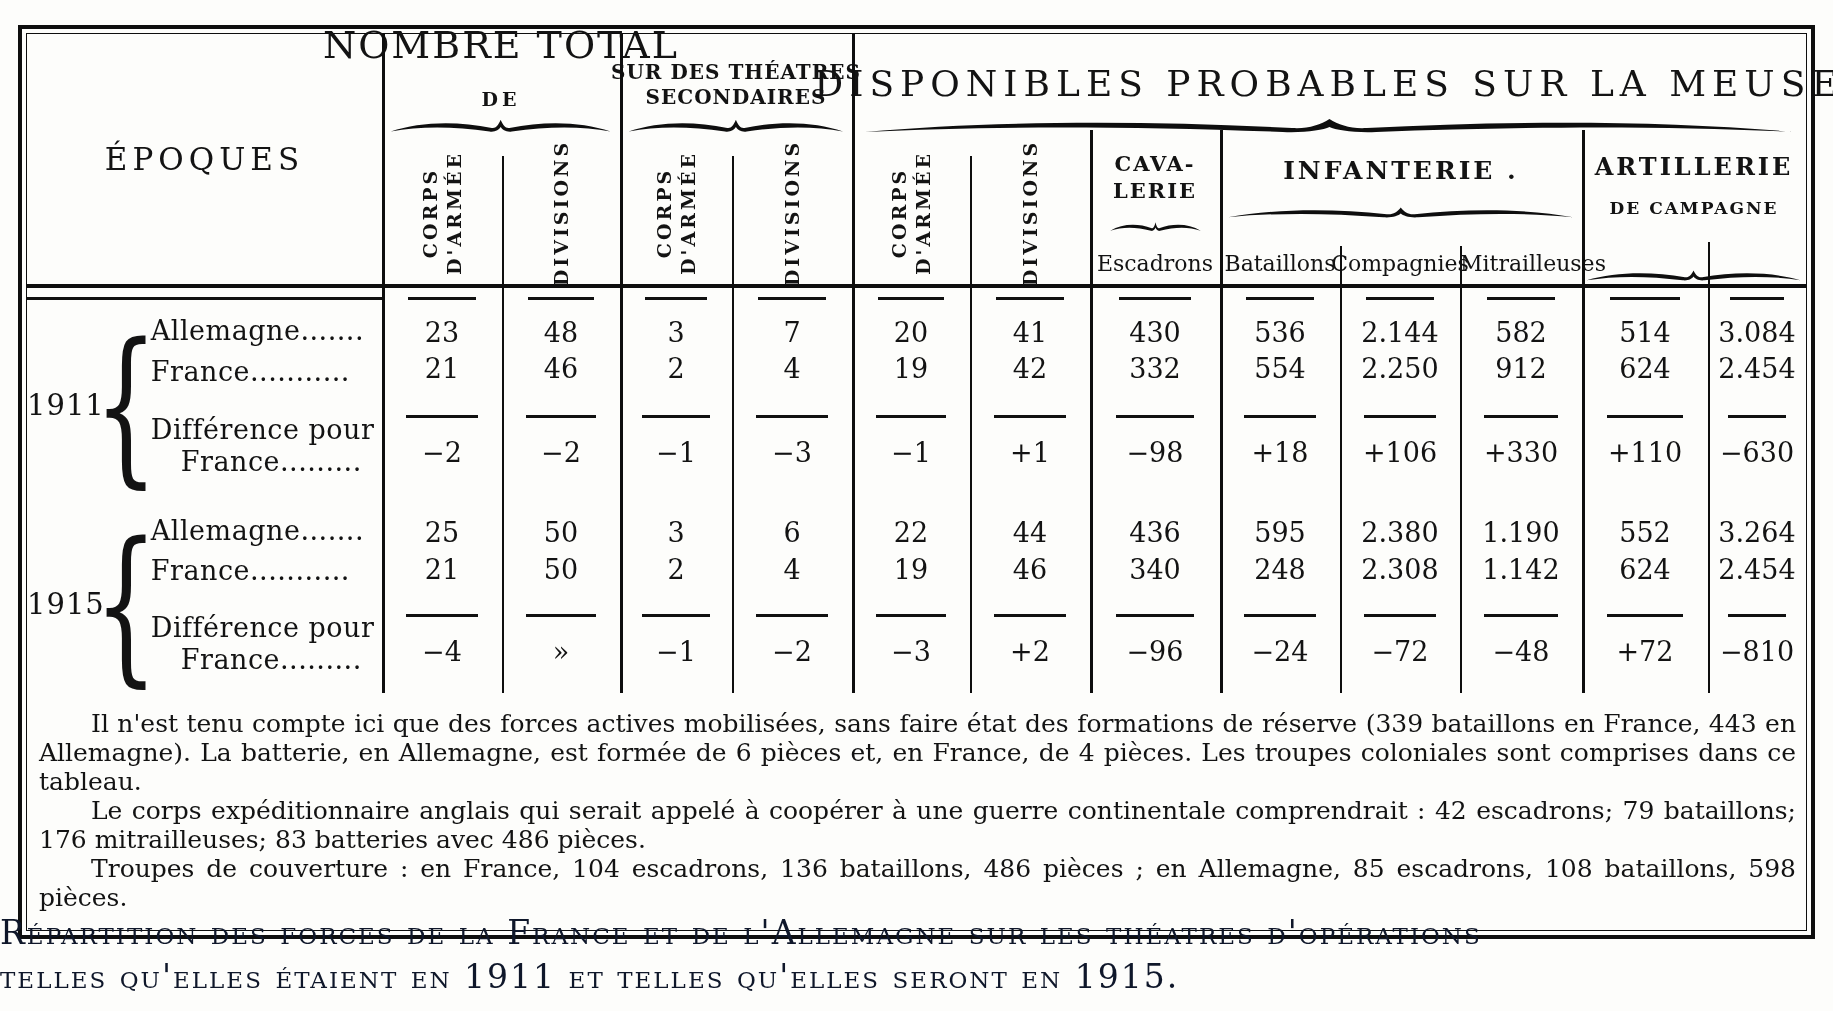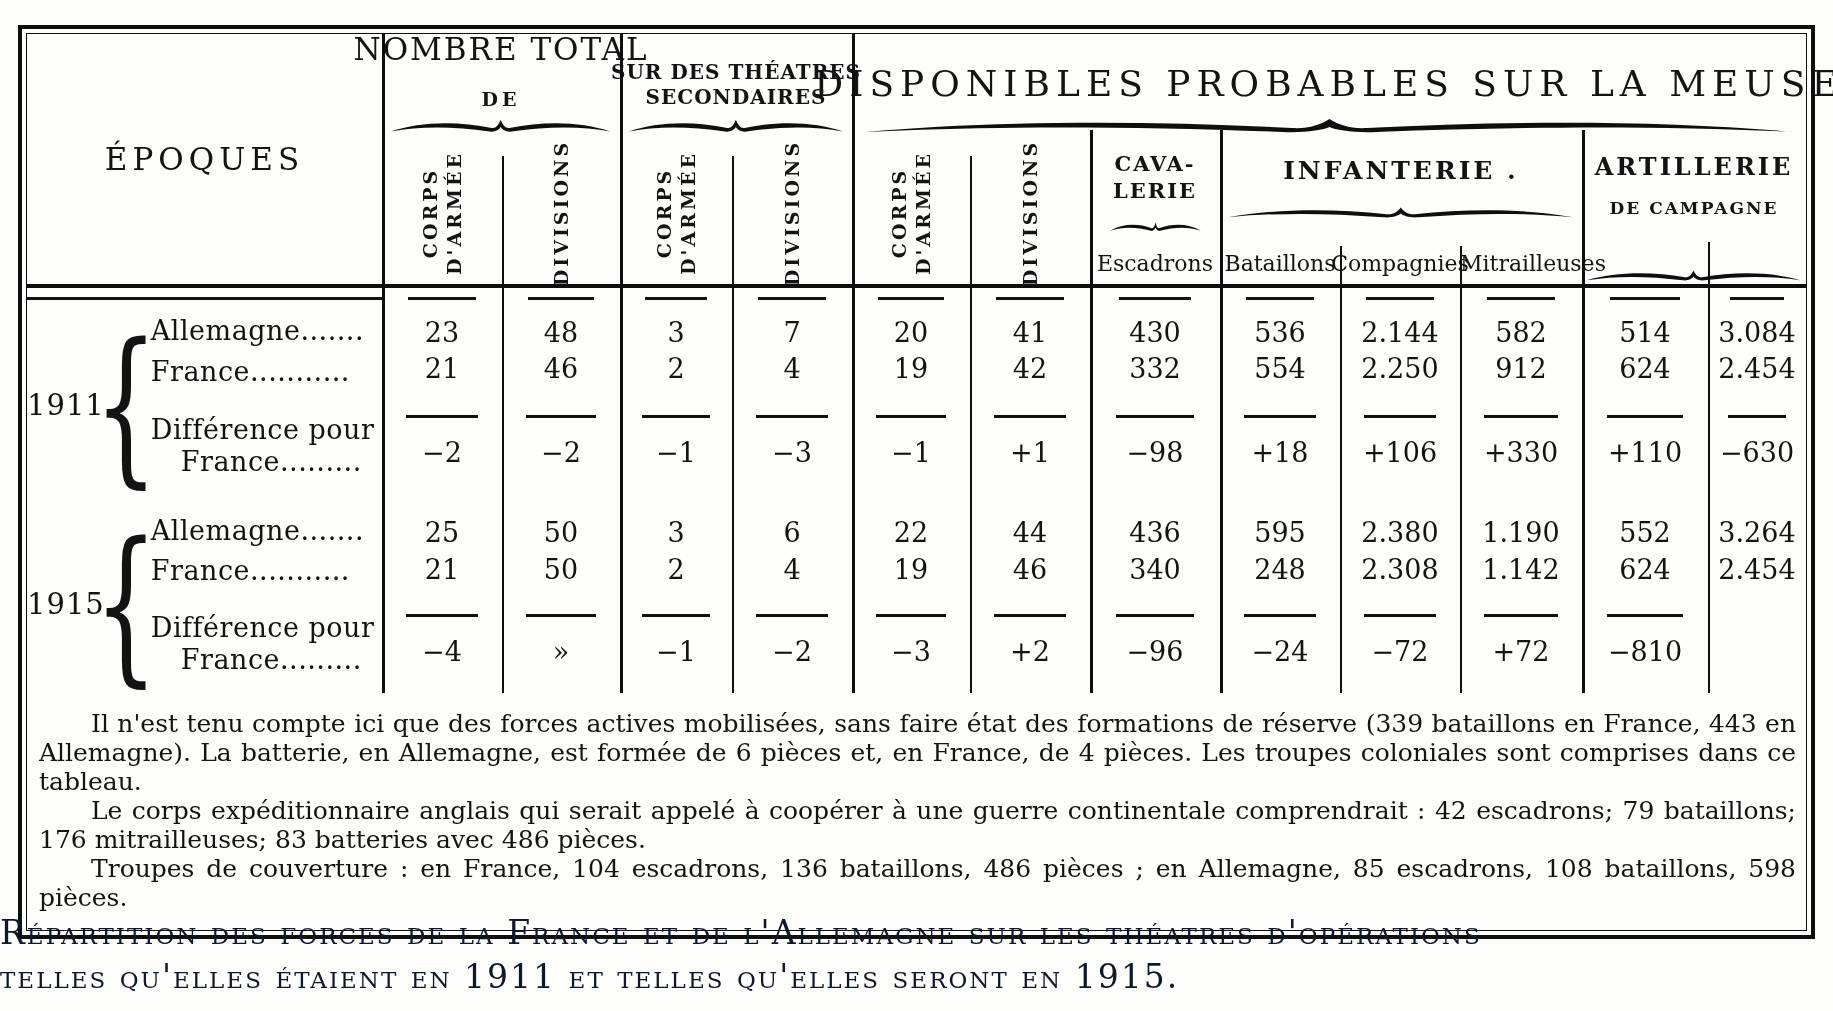--- a/index.html
+++ b/index.html
@@ -27,21 +27,21 @@
     position:relative;
   }
   
   .thead{
     grid-template-rows:78px 30px 142px;
     border-bottom:4px solid #0e0e0e;
   }
   .h-epoques{grid-column:1;grid-row:1/4;display:flex;align-items:center;justify-content:center;
     font-size:31px;letter-spacing:5px;}
   .h-nt{grid-column:2/4;grid-row:1;display:flex;flex-direction:column;align-items:center;justify-content:flex-end;padding-bottom:2px;}
-  .title-main{font-size:31px;letter-spacing:2px;white-space:nowrap;}
+  .title-main{font-size:38px;letter-spacing:2px;white-space:nowrap;}
   .title-sub{font-size:19px;font-weight:bold;letter-spacing:4px;margin-top:21px;}
   .h-ts{grid-column:4/6;grid-row:1;display:flex;flex-direction:column;align-items:center;justify-content:flex-end;padding-bottom:2px;}
   .ts-line{font-size:20px;font-weight:bold;letter-spacing:1px;line-height:25px;white-space:nowrap;}
   .h-dm{grid-column:6/14;grid-row:1;display:flex;align-items:flex-end;justify-content:center;
     font-size:36px;letter-spacing:6px;padding-bottom:8px;white-space:nowrap;}
   .brace-cell{grid-row:2;display:flex;align-items:center;justify-content:center;}
   .bc-nt{grid-column:2/4;} .bc-ts{grid-column:4/6;} .bc-dm{grid-column:6/14;}
   .brace-cell svg{width:93%;height:18px;display:block;}
   .bc-dm svg{width:98%;height:20px;}
   .vh{grid-row:3;display:flex;align-items:center;justify-content:center;}
@@ -414,20 +414,24 @@
     <div class="vc diff">
           <div class="overdash"></div>
           <span>−24</span>
         </div>
     <div class="vc diff">
           <div class="overdash"></div>
           <span>−72</span>
         </div>
     <div class="vc diff">
           <div class="overdash"></div>
+          <span>−48</span>
+        </div>
+    <div class="vc diff">
+          <div class="overdash"></div>
           <span>+72</span>
         </div>
     <div class="vc diff">
           <div class="overdash"></div>
           <span>−810</span>
         </div>
 
     <div class="vline vl-heavy" style="left:355px;top:0;"></div>
     <div class="vline vl-heavy" style="left:593px;top:0;"></div>
     <div class="vline vl-heavy" style="left:825px;top:0;"></div>

